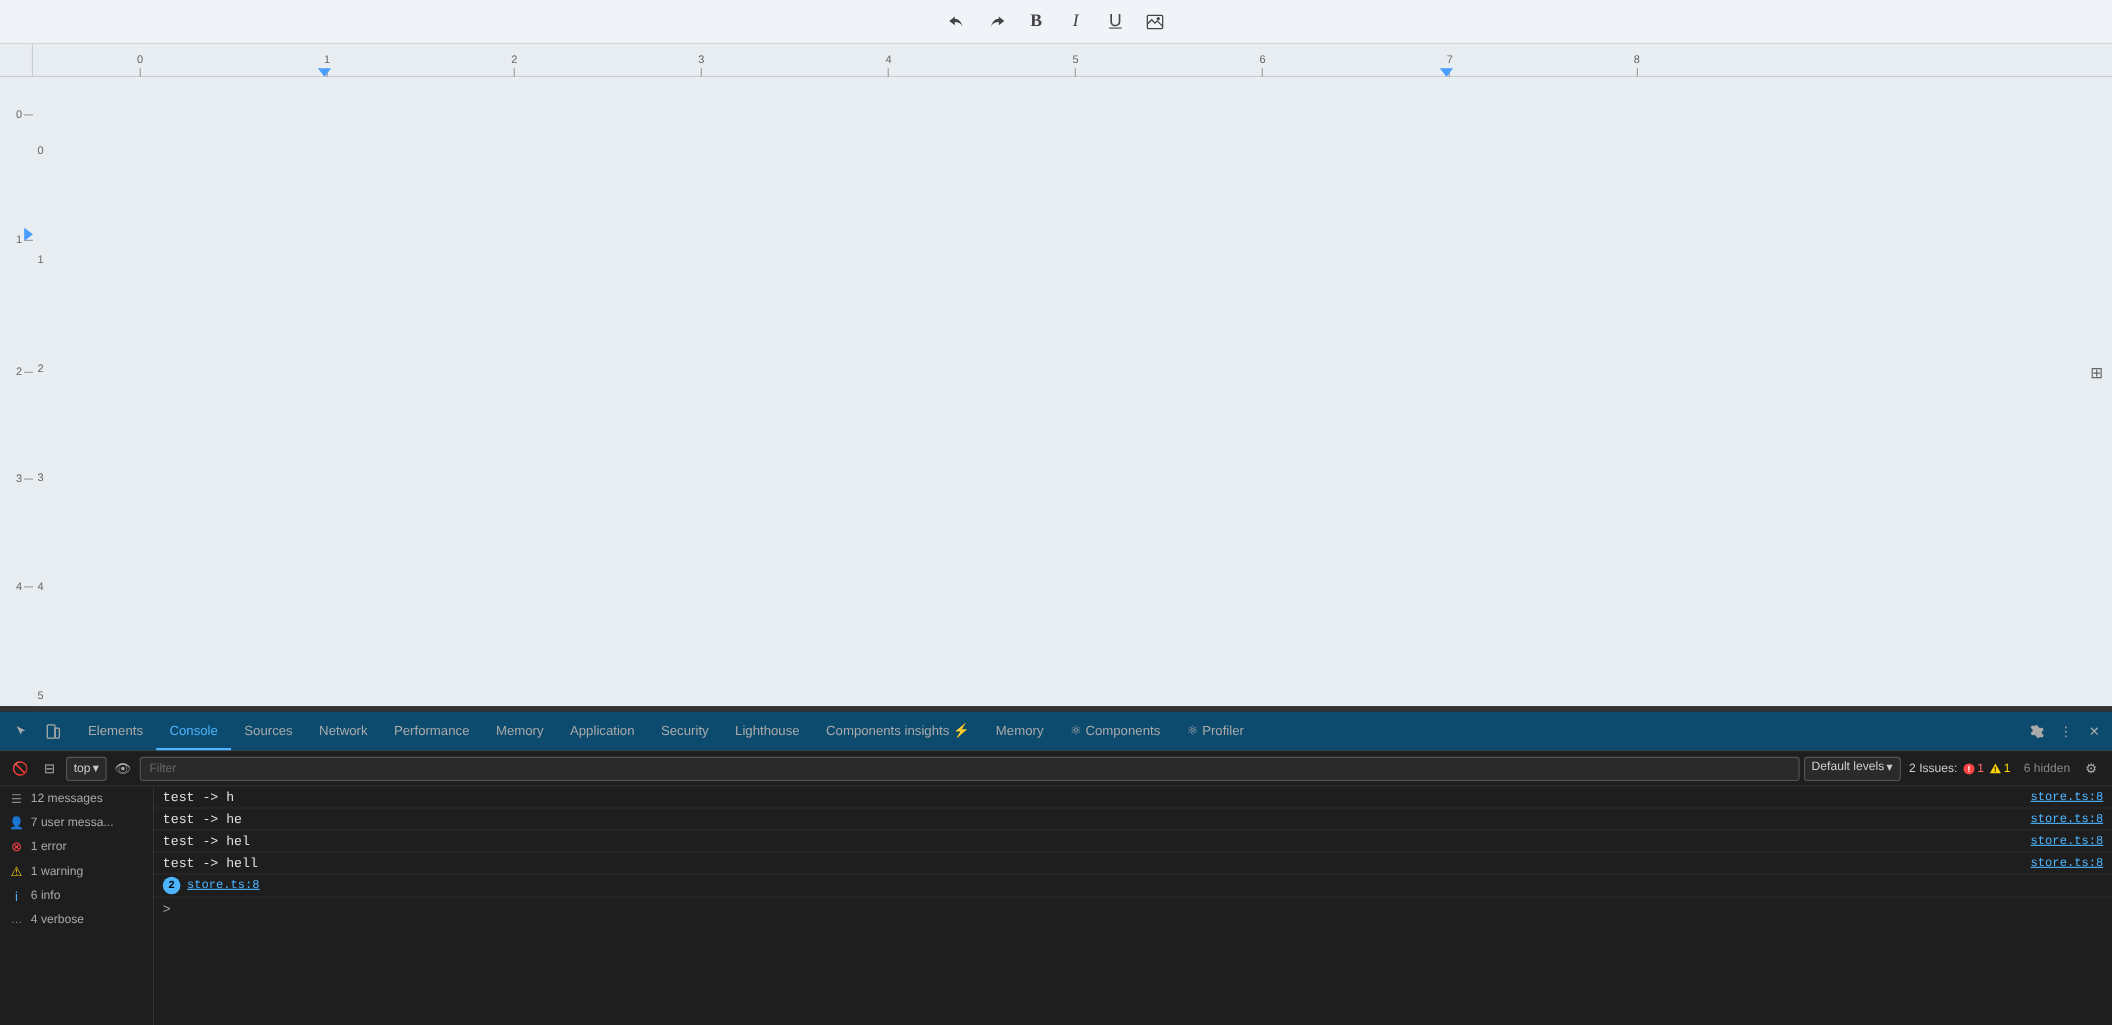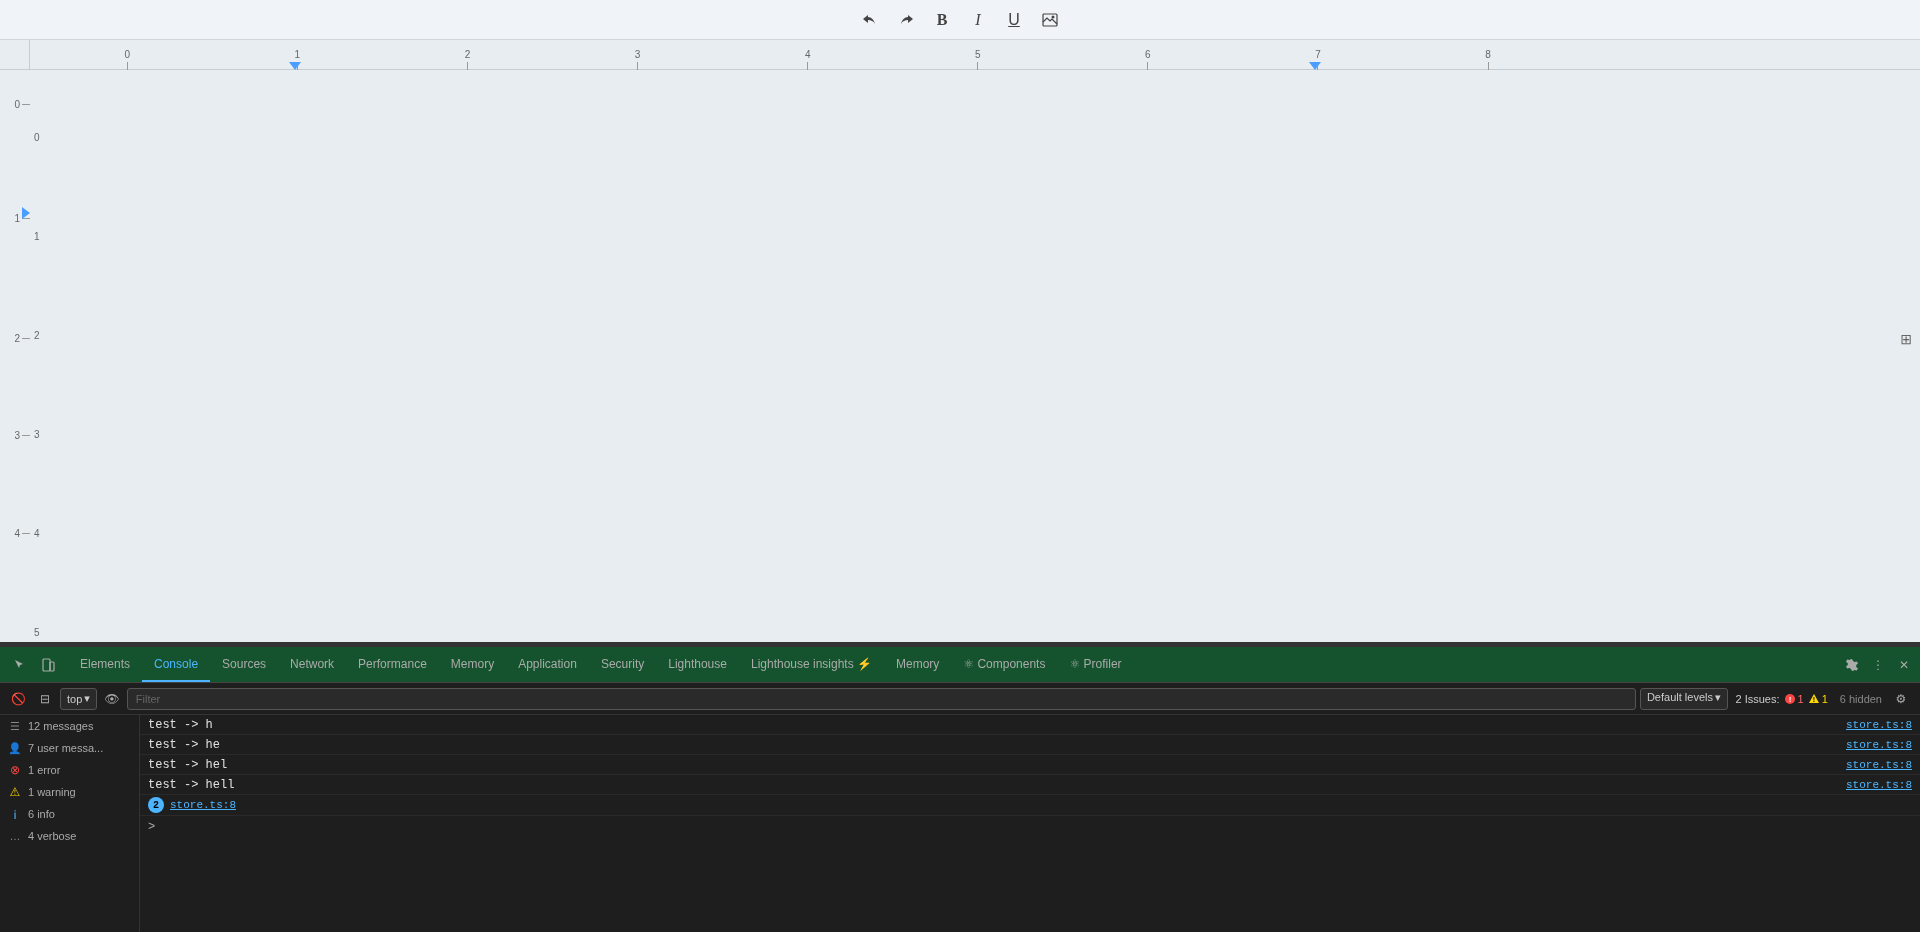--- a/index.html
+++ b/index.html
@@ -195,21 +195,21 @@
       height: 290px;
       background: #1e1e1e;
       display: flex;
       flex-direction: column;
       flex-shrink: 0;
       border-top: 1px solid #333;
     }
 
     .devtools-tabs-bar {
       height: 36px;
-      background: #14532d;
+      background: #0c4a6e;
       display: flex;
       align-items: stretch;
       border-bottom: 1px solid #444;
       flex-shrink: 0;
     }
 
     .devtools-tab {
       padding: 0 12px;
       font-size: 12px;
       color: #aaa;
@@ -628,21 +628,21 @@
     <div class="devtools-tab">
       <span>Application</span>
     </div>
     <div class="devtools-tab">
       <span>Security</span>
     </div>
     <div class="devtools-tab">
       <span>Lighthouse</span>
     </div>
     <div class="devtools-tab">
-      <span>Lighthouse insights ⚡</span>
+      <span>Components insights ⚡</span>
     </div>
     <div class="devtools-tab">
       <span>Memory</span>
     </div>
     <div class="devtools-tab">
       <span>⚛ Components</span>
     </div>
     <div class="devtools-tab">
       <span>⚛ Profiler</span>
     </div>

